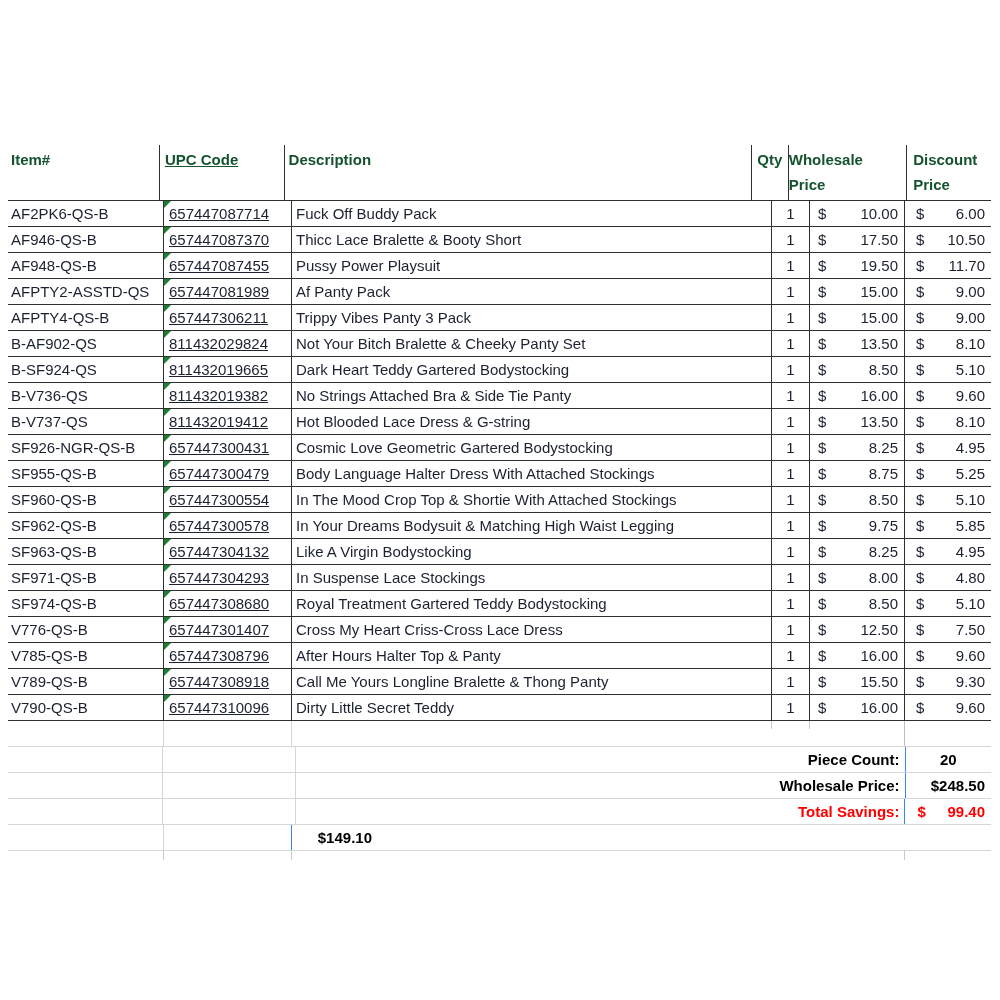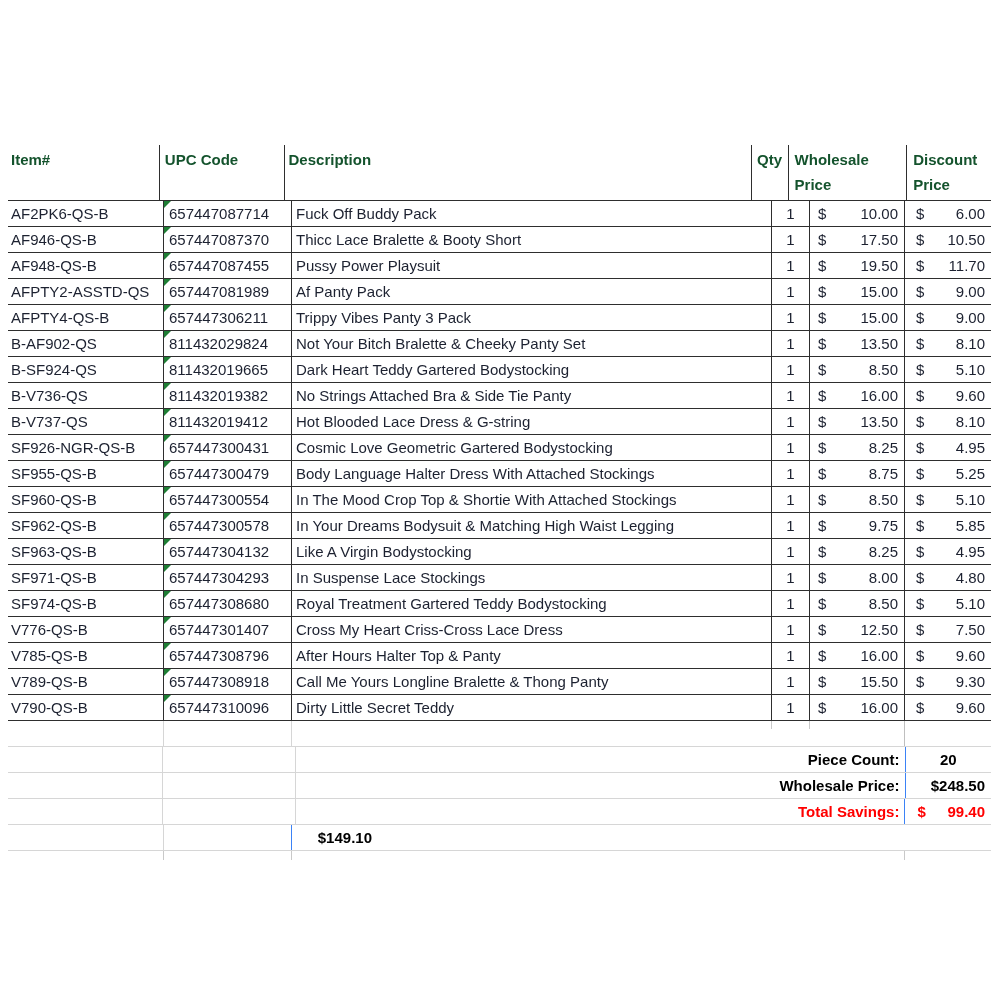--- a/index.html
+++ b/index.html
@@ -15,21 +15,21 @@
          padding-top:2px;overflow:hidden;white-space:nowrap;}
   .hcell span{display:block;line-height:25px;}
 
   
   .row{display:flex;height:26px;border-bottom:1px solid #2e2e2e;box-sizing:border-box;text-align:right;}
   .cell{box-sizing:border-box;height:100%;display:flex;align-items:center;
         font-size:15px;color:#1c2130;overflow:hidden;white-space:nowrap;}
   .bl{border-left:1px solid #2e2e2e;}
 
   .c-item{width:155px;padding-left:3px;}
-  .c-upc{width:128px;padding-left:5px;position:relative;}
+  .c-upc{width:128px;padding-left:5px;position:relative;text-decoration:underline;}
   .c-desc{width:480px;padding-left:4px;}
   .c-qty{width:38px;justify-content:center;}
   .c-ws{width:95px;justify-content:space-between;padding-left:8px;padding-right:6px;}
   .c-dc{width:87px;justify-content:space-between;padding-left:11px;padding-right:6px;}
   .hq{text-align:center;}
 
   .flag{position:absolute;top:0;left:0;width:7px;height:7px;
         background:var(--flag-green,#1e7e34);
         clip-path:polygon(0 0,100% 0,0 100%);}
 
@@ -67,21 +67,21 @@
     </div>
     <div class="hcell c-upc bl">
       <span>UPC Code</span>
     </div>
     <div class="hcell c-desc bl">
       <span>Description</span>
     </div>
     <div class="hcell c-qty bl hq" style="width:38px;">
       <span>Qty</span>
     </div>
-    <div class="hcell bl" style="width:95px;padding-left:6px;">
+    <div class="hcell bl" style="width:95px;">
       <span>Wholesale</span>
       <span>Price</span>
     </div>
     <div class="hcell bl" style="width:87px;padding-left:6px;margin-left:26px;">
       <span>Discount</span>
       <span>Price</span>
     </div>
   </div>
 
   <div id="table-body">

